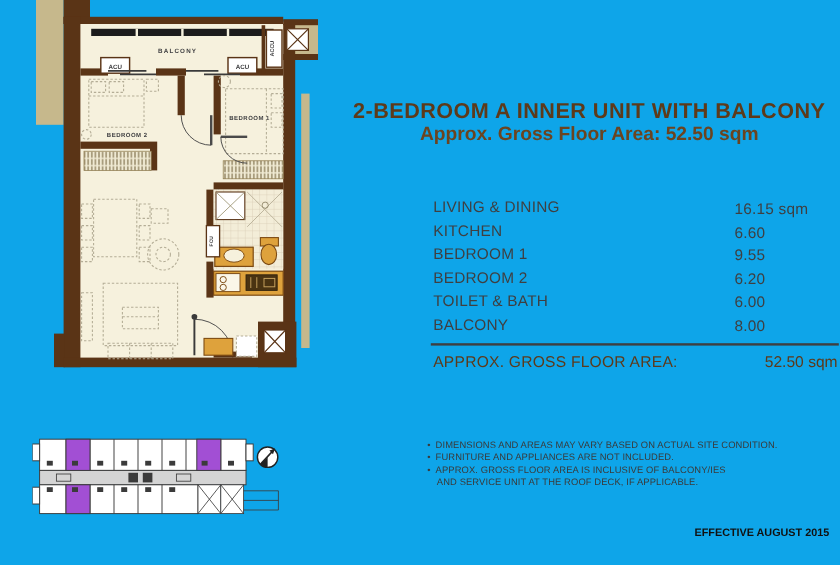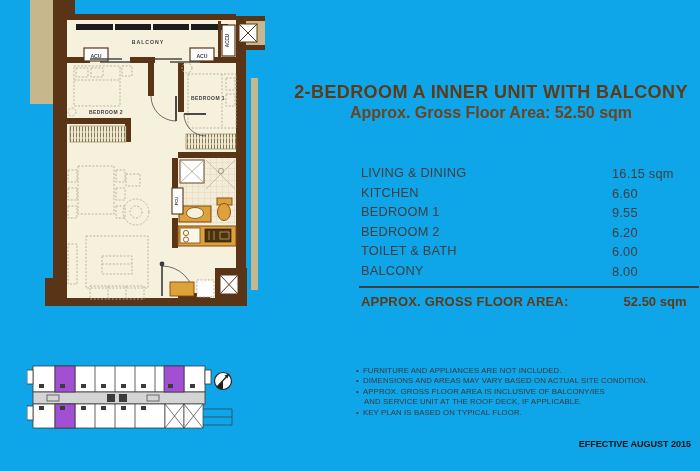--- a/index.html
+++ b/index.html
@@ -11,23 +11,23 @@
          font-size:18px;font-weight:bold;color:#5d3a1a;letter-spacing:.4px;}
   .subtitle{position:absolute;left:286px;top:104px;width:410px;text-align:center;
          font-size:16px;font-weight:bold;color:#6b4420;}
   .area-heading{position:absolute;left:335px;top:139px;width:340px;text-align:center;
          font-size:12.5px;font-weight:bold;color:#3f3f41;letter-spacing:.8px;}
   .area-table{position:absolute;left:335px;top:163px;width:340px;color:#3f3f41;margin-left:24px;}
   .area-row{position:relative;height:19.5px;font-size:12.8px;letter-spacing:.2px;}
   .area-row .lbl{position:absolute;left:2px;top:2px;}
   .area-row .val{position:absolute;left:253px;top:3px;width:86px;text-align:left;}
   .table-divider{border-top:2px solid #3f3f41;margin-top:6px;}
-  .total-row{position:relative;height:20px;font-size:13px;font-weight:bold;color:#5d3a1a;margin-top:4px;}
+  .total-row{position:relative;height:20px;font-size:13px;font-weight:normal;color:#5d3a1a;margin-top:4px;}
   .total-row .lbl{position:absolute;left:2px;top:2px;letter-spacing:.2px;}
-  .total-row .val{position:absolute;left:253px;top:2px;width:86px;text-align:center;}
+  .total-row .val{position:absolute;left:253px;top:2px;width:86px;text-align:right;}
 
   
   .notes{position:absolute;left:356px;top:366px;width:330px;font-size:7.8px;
          line-height:10.4px;color:#3a3a3a;letter-spacing:.1px;}
   .note-line{white-space:nowrap;}
   .note-line .bullet{display:inline-block;width:7px;}
   .note-cont{padding-left:8px;white-space:nowrap;}
 
   
   .effective{position:absolute;right:9px;top:439px;font-size:9px;font-weight:bold;color:#111;}
@@ -241,32 +241,29 @@
     </div>
     <div class="table-divider"></div>
     <div class="total-row">
       <span class="lbl">APPROX. GROSS FLOOR AREA:</span>
       <span class="val">52.50 sqm</span>
     </div>
   </div>
 
   <div class="notes">
     <div class="note-line">
+      <span class="bullet">•</span><span>DIMENSIONS AND AREAS MAY VARY BASED ON ACTUAL SITE CONDITION.</span>
+    </div>
+    <div class="note-line">
       <span class="bullet">•</span><span>FURNITURE AND APPLIANCES ARE NOT INCLUDED.</span>
-    </div>
-    <div class="note-line">
-      <span class="bullet">•</span><span>DIMENSIONS AND AREAS MAY VARY BASED ON ACTUAL SITE CONDITION.</span>
     </div>
     <div class="note-line">
       <span class="bullet">•</span><span>APPROX. GROSS FLOOR AREA IS INCLUSIVE OF BALCONY/IES</span>
     </div>
     <div class="note-cont">AND SERVICE UNIT AT THE ROOF DECK, IF APPLICABLE.</div>
-    <div class="note-line">
-      <span class="bullet">•</span><span>KEY PLAN IS BASED ON TYPICAL FLOOR.</span>
-    </div>
   </div>
 
   <div class="keyplan-wrap">
   <svg viewBox="0 0 212 78" width="212" height="78">
     <g stroke="#3b3b3b" stroke-width="0.8" fill="#ffffff">
 
       <rect x="6" y="9" width="172" height="26"></rect>
       <rect x="6" y="35" width="172" height="12" fill="#d4d4d4"></rect>
       <rect x="6" y="47" width="132" height="24"></rect>
 

